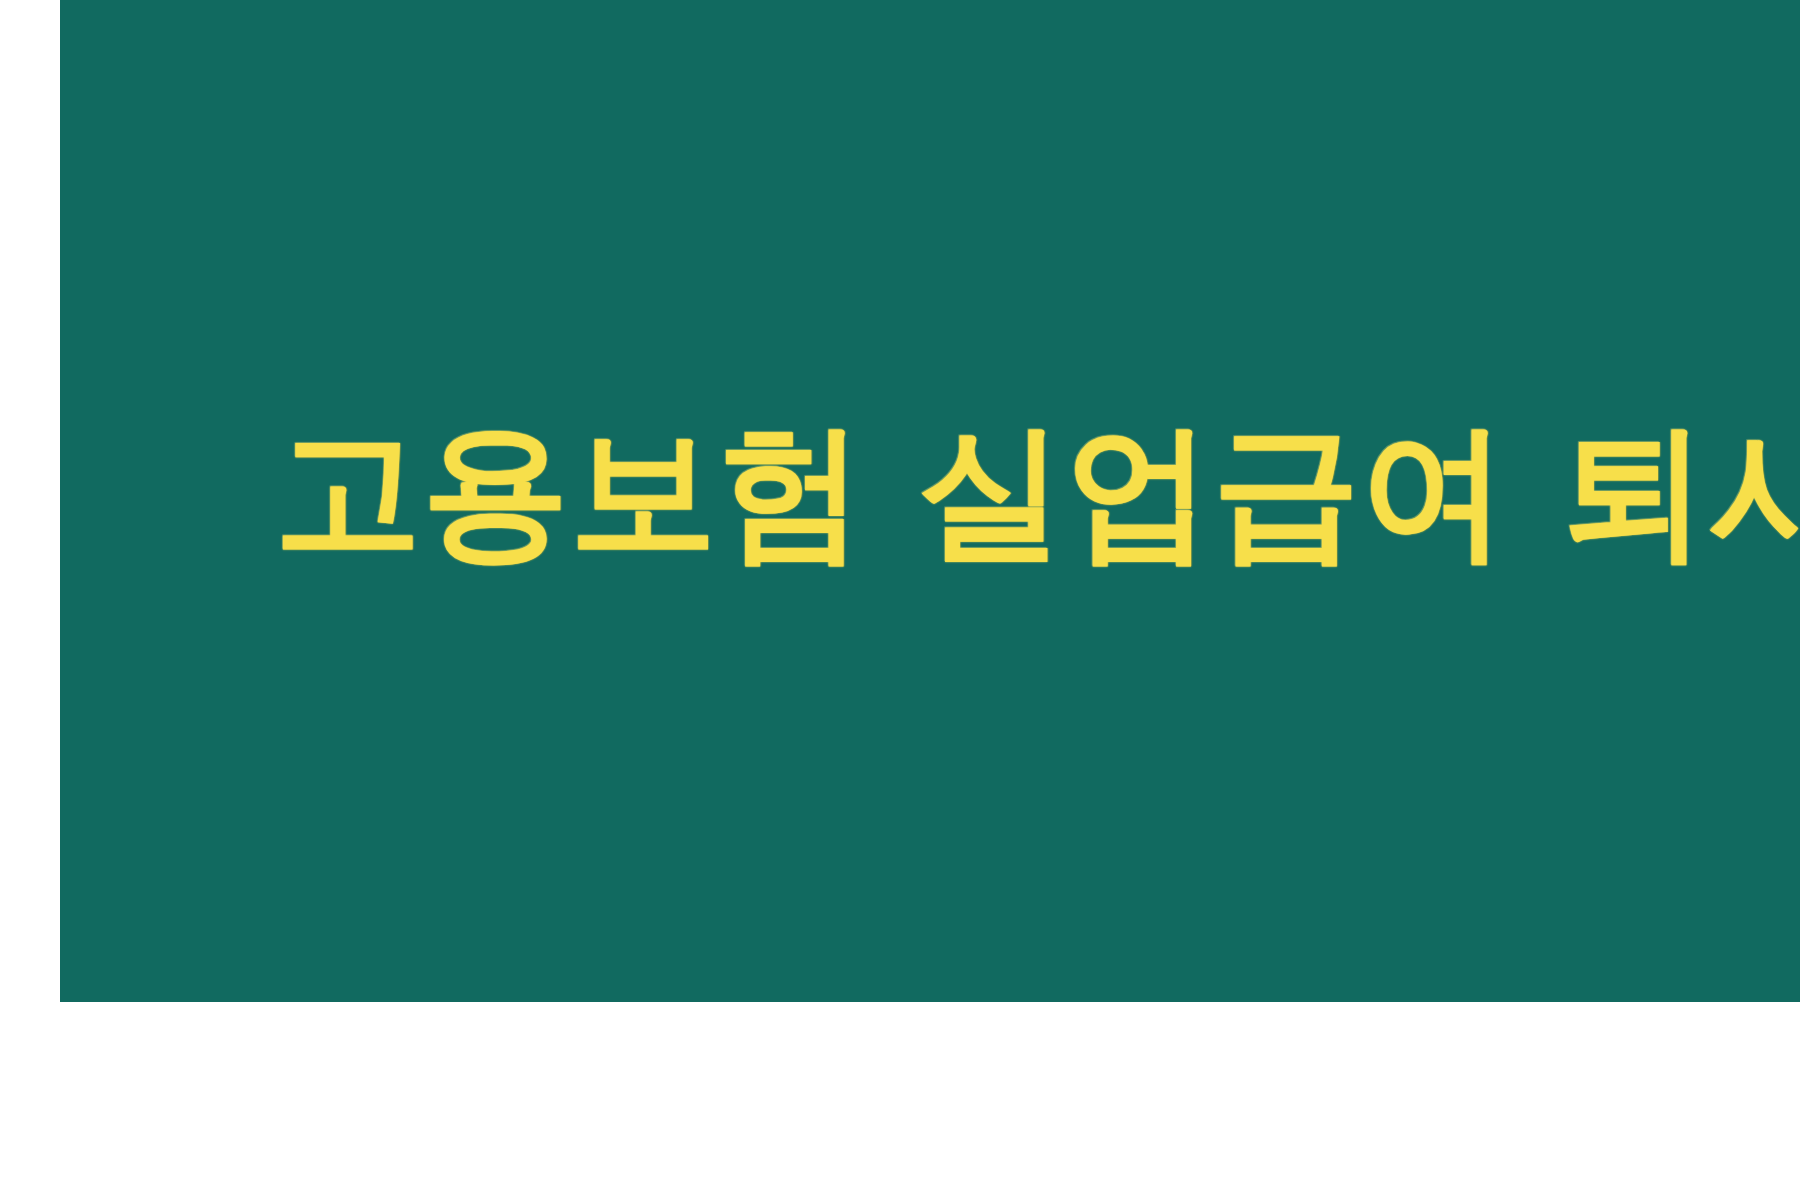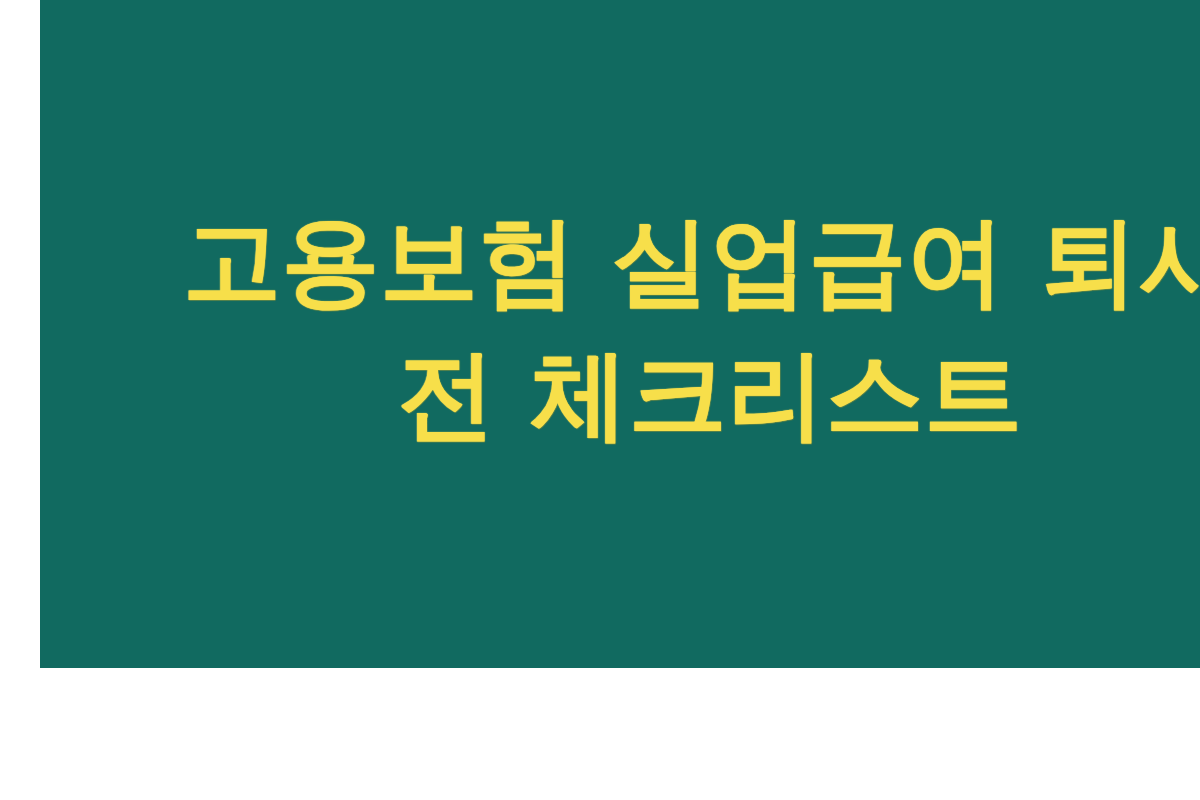--- a/index.html
+++ b/index.html
@@ -60,16 +60,15 @@
     font-size: 98px;
   }
 </style>
 </head>
 <body>
 
 <div id="banner" style="background: rgb(17, 106, 96);">
 
   <div id="title-block">
     <span class="title-line line-1" style="color: rgb(247, 223, 74);">고용보험 실업급여 퇴사</span>
-    <span class="title-line line-2" style="color: rgb(247, 223, 74);">전 체크리스트</span>
   </div>
 
 </div>
 
 </body></html>

